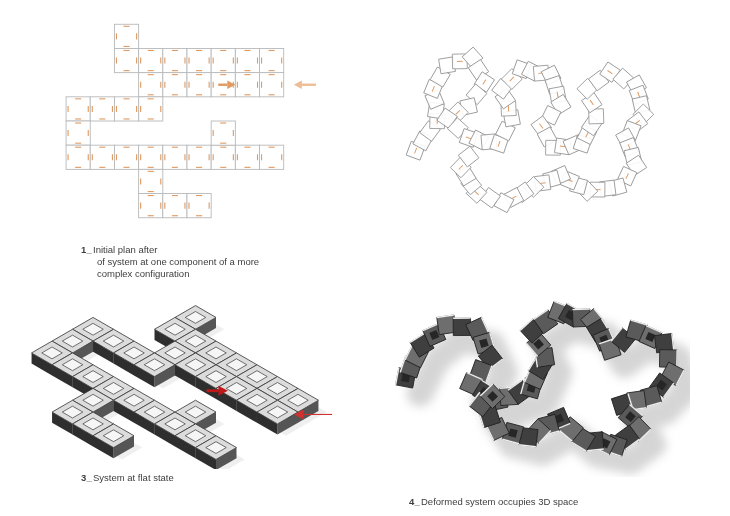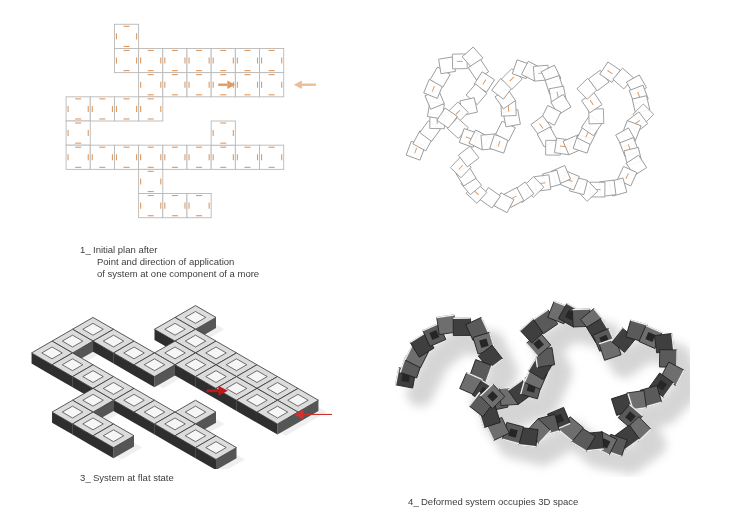--- a/index.html
+++ b/index.html
@@ -3,21 +3,21 @@
 <meta charset="utf-8">
 <style>
   html,body{margin:0;padding:0;background:#ffffff;}
   .page{
     position:relative;width:730px;height:516px;background:#ffffff;
     font-family:"Liberation Sans",sans-serif;overflow:hidden;
   }
   .panel{position:absolute;margin:0;padding:0;}
   .panel svg{width:100%;height:100%;display:block;}
   .caption{position:absolute;font-size:9.5px;line-height:12px;color:#3d3d3d;}
-  .cap-num{display:inline-block;width:13px;font-weight:400;letter-spacing:.3px;}
+  .cap-num{display:inline-block;width:13px;font-weight:700;letter-spacing:.3px;text-align:center;}
   .cap-text{}
   .cap-line{margin-left:17px;}
 </style>
 </head>
 <body>
 
 <div class="page">
 
   <figure class="panel" style="left:56px;top:14px;width:266px;height:214px;">
     <svg id="fig1" viewBox="0 0 264 212">
@@ -898,22 +898,22 @@
           <line x1="-8.5" y1="-8.5" x2="8.5" y2="-8.5" stroke="#ededed" stroke-width="1.4"></line>
           <rect x="-3.74" y="-3.74" width="7.48" height="7.48" fill="#262626"></rect>
         </g>
       </svg>
   </figure>
 
   <div class="caption" style="left:80px;top:244px;">
     <div class="cap-row">
       <span class="cap-num">1_</span><span class="cap-text">Initial plan after</span>
     </div>
-    <div class="cap-line">Point and direction of application</div>
     <div class="cap-line">of system at one component of a more</div>
+    <div class="cap-line">complex configuration</div>
   </div>
 
 
   <div class="caption" style="left:80px;top:472px;">
     <div class="cap-row">
       <span class="cap-num">3_</span><span class="cap-text">System at flat state</span>
     </div>
   </div>
 
   <div class="caption" style="left:408px;top:496px;">

